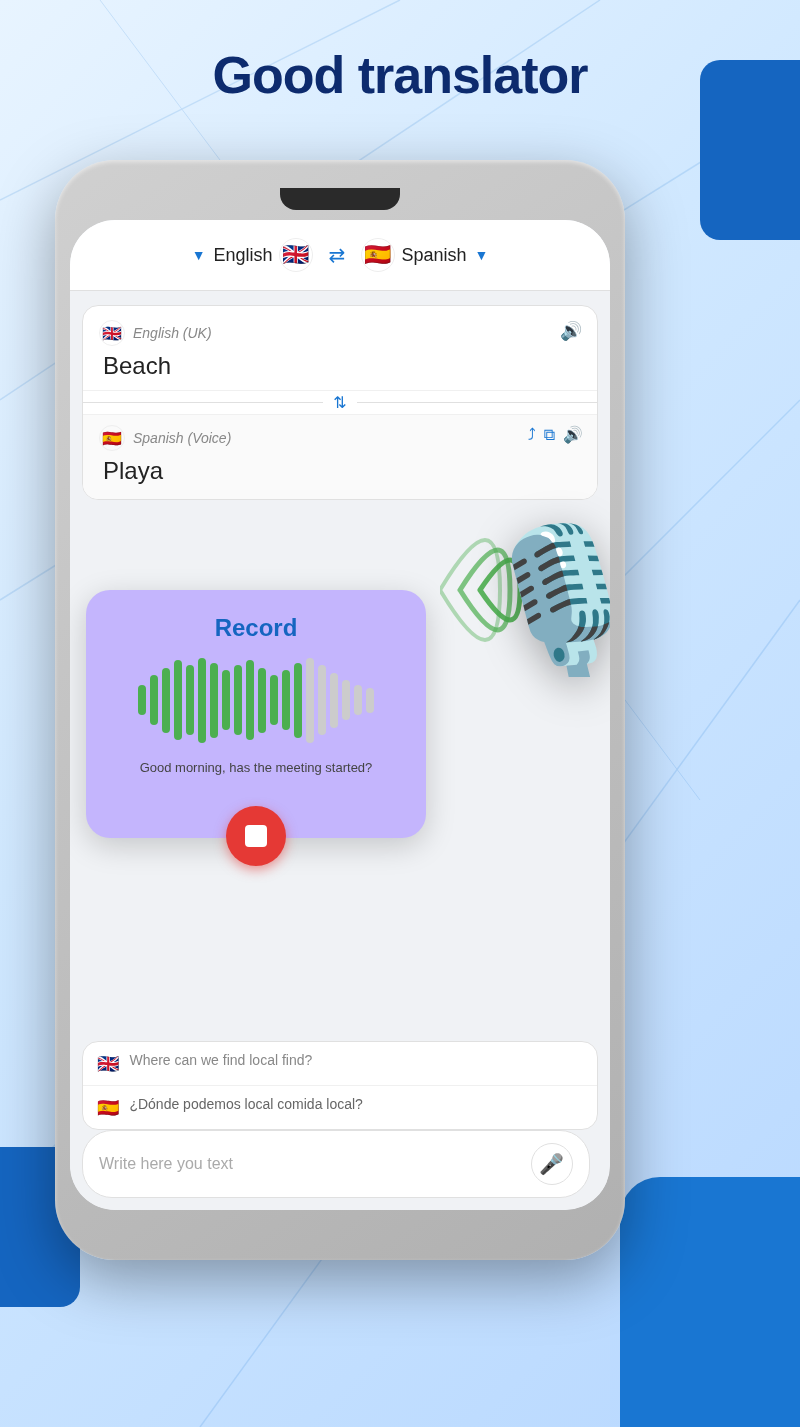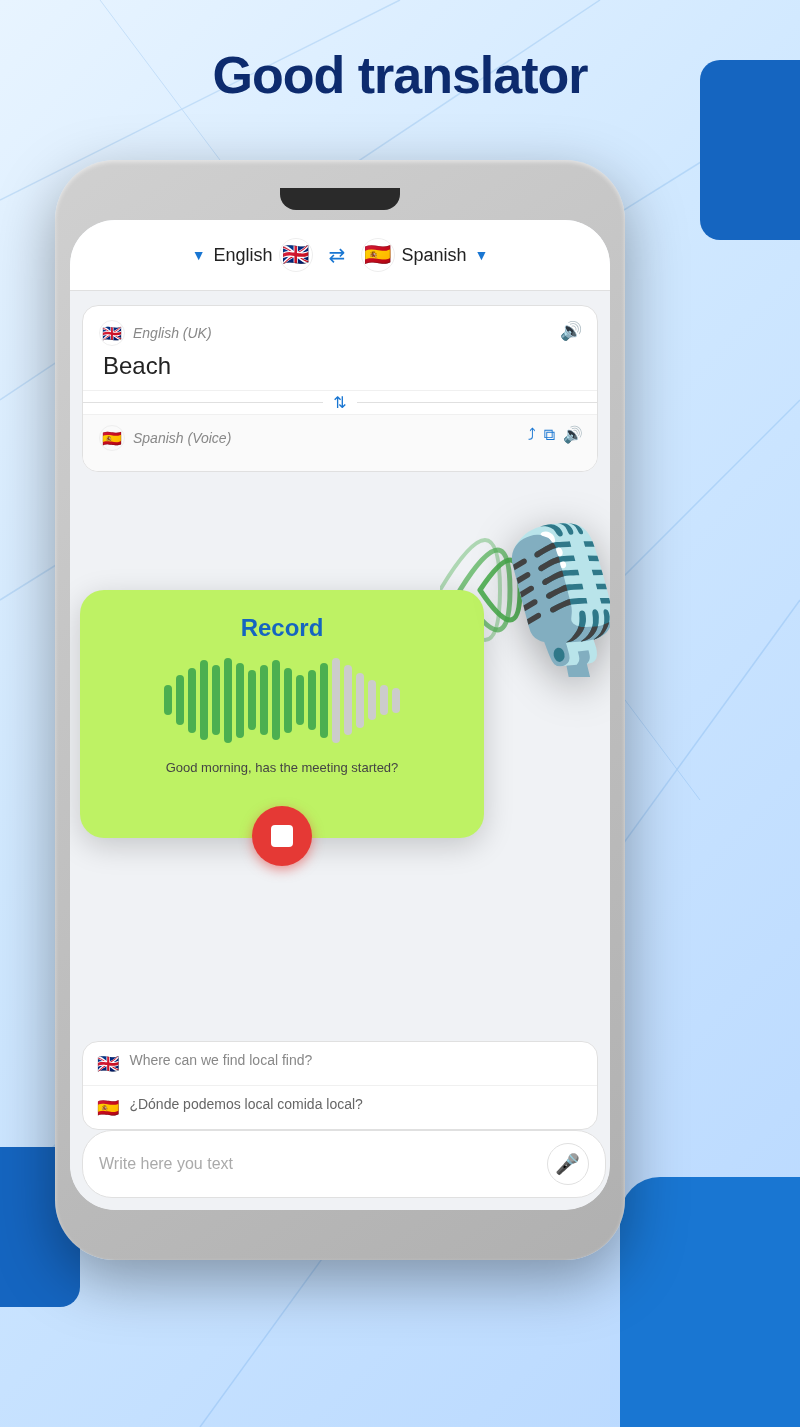--- a/index.html
+++ b/index.html
@@ -212,23 +212,23 @@
     .action-icon {
       color: #1976D2;
       font-size: 16px;
       cursor: pointer;
     }
 
     
     .record-modal {
       position: absolute;
       top: 370px;
-      left: 10px;
-      width: 404px;
-      background: #bef264;
+      left: 16px;
+      width: 340px;
+      background: #c4b5fd;
       border-radius: 24px;
       box-shadow: 0 8px 30px rgba(0,0,0,0.18);
       padding: 24px 28px 60px;
       z-index: 20;
     }
     .record-title {
       text-align: center;
       font-size: 24px;
       font-weight: 700;
       color: #1565C0;
@@ -316,21 +316,21 @@
       font-size: 18px;
       margin-top: 1px;
       flex-shrink: 0;
     }
 
     
     .text-input-bar {
       position: absolute;
       bottom: 12px;
       left: 12px;
-      right: 4px;
+      right: 20px;
       background: #fff;
       border-radius: 30px;
       border: 1px solid #e0e0e0;
       display: flex;
       align-items: center;
       padding: 12px 16px;
       gap: 10px;
     }
     .text-input-placeholder {
       flex: 1;
@@ -414,20 +414,21 @@
           <div class="divider-line"></div>
           <span class="swap-vertical">⇅</span>
           <div class="divider-line"></div>
         </div>
 
         <div class="translation-target" style="position:relative;">
           <div class="trans-lang-label">
             <div class="flag-circle" style="width:26px;height:26px;font-size:16px;">🇪🇸</div>
             <span class="trans-lang-text">Spanish <span>(Voice)</span></span>
           </div>
+          <div class="trans-word">Playa</div>
           <div class="action-icons">
             <span class="action-icon">⤴</span>
             <span class="action-icon">⧉</span>
             <span class="action-icon">🔊</span>
           </div>
         </div>
       </div>
 
       <div class="record-modal">
         <div class="record-title">Record</div>

